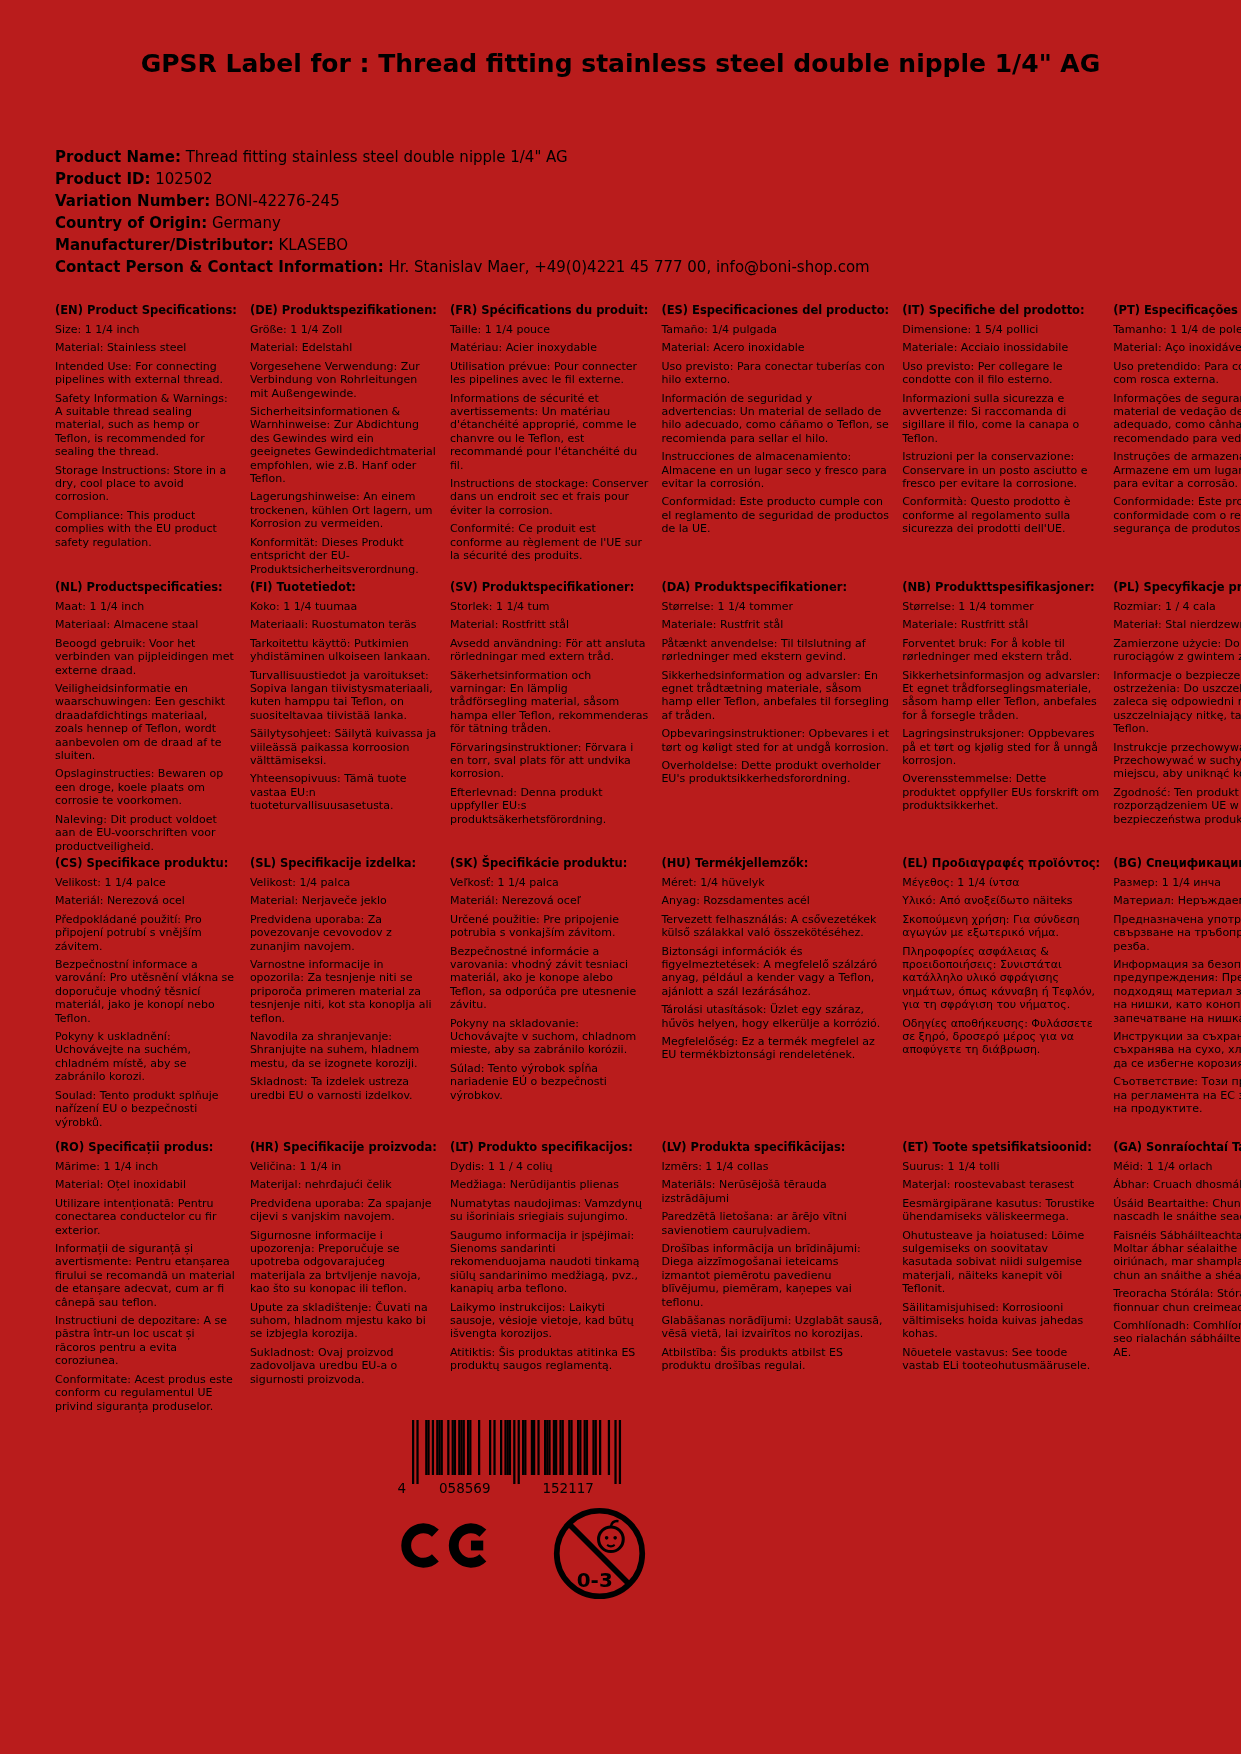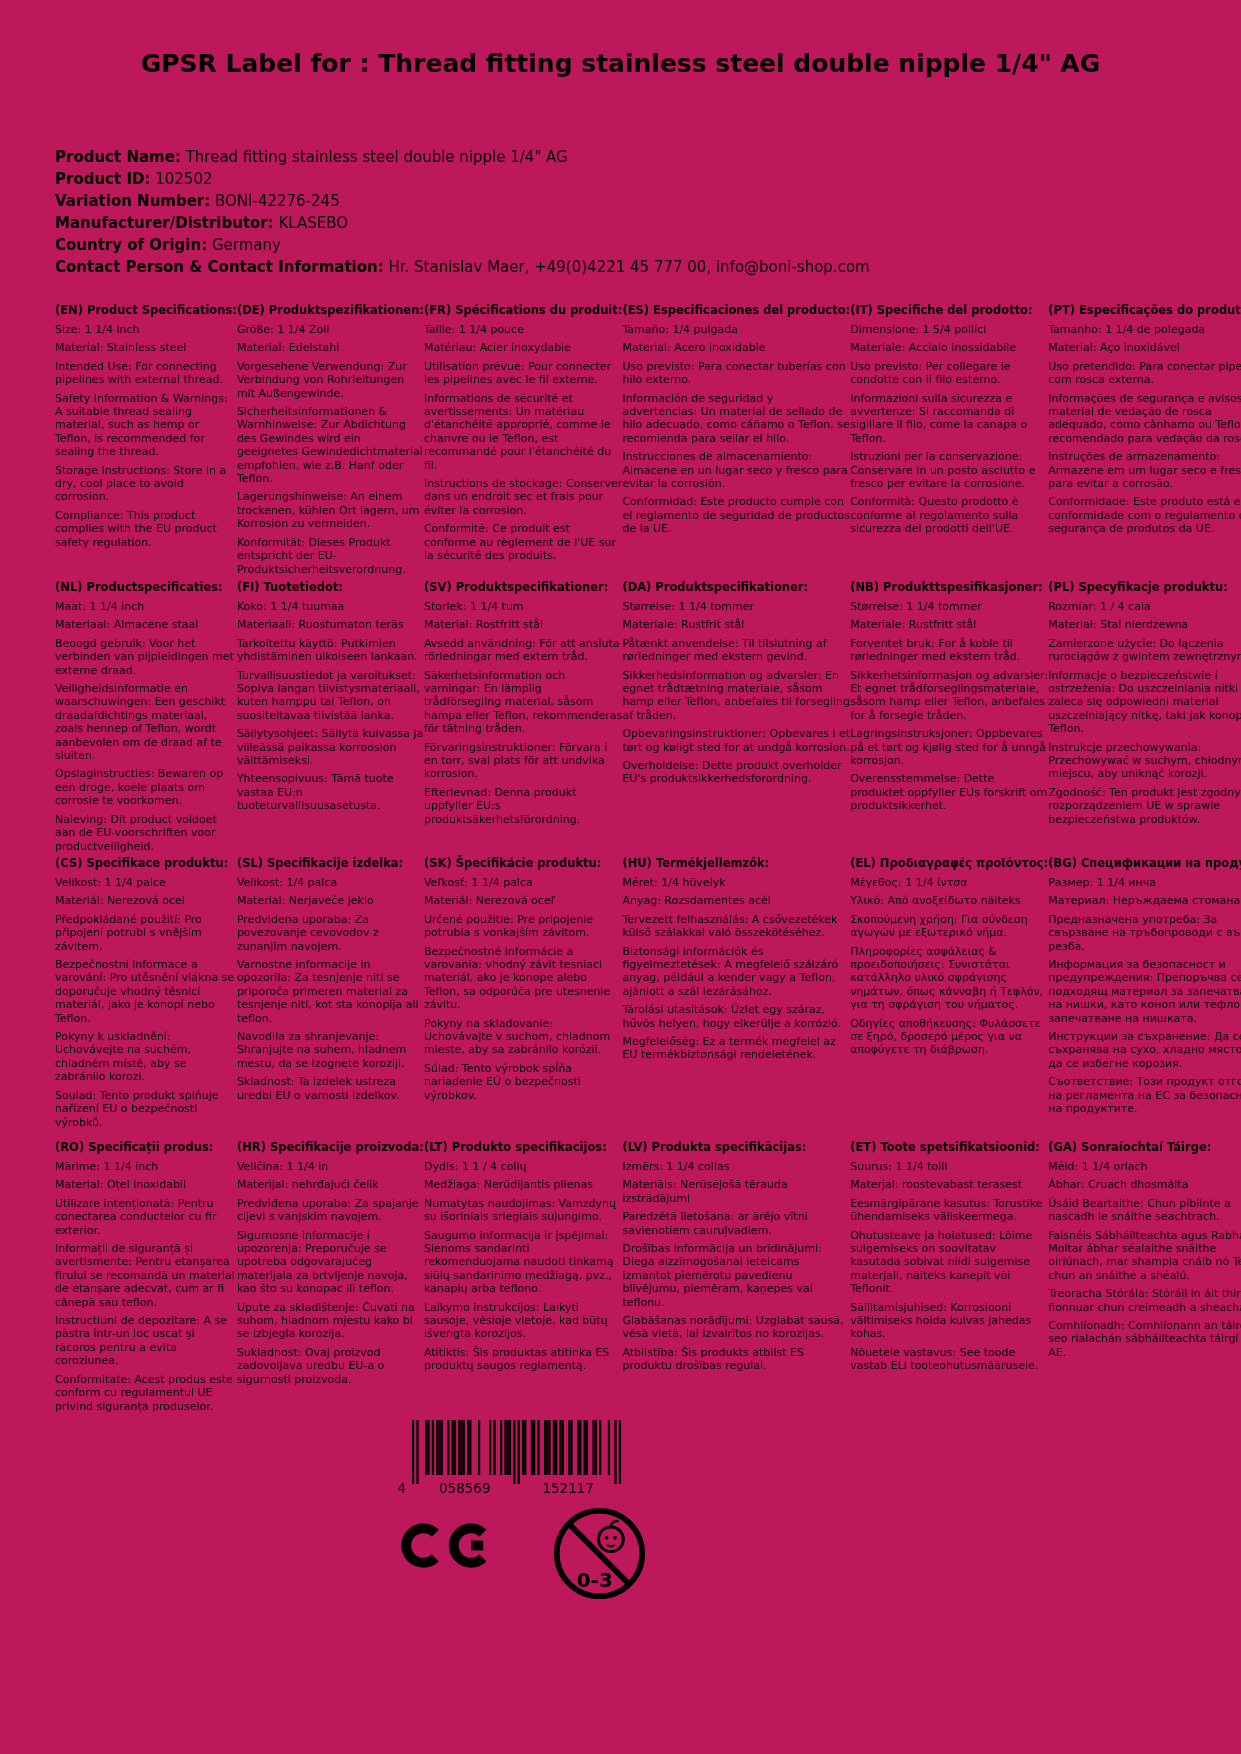--- a/index.html
+++ b/index.html
@@ -1,45 +1,45 @@
 <!DOCTYPE html>
 <html><head>
 <meta charset="utf-8">
 <style>
   html,body{margin:0;padding:0;background:#fff;}
-  .page{position:relative;width:1241px;height:1754px;background:#be185d;color:#000;
+  .page{position:relative;width:1241px;height:1754px;background:#b91c1c;color:#000;
         font-family:"DejaVu Sans","Liberation Sans",sans-serif;overflow:hidden;}
   .title{position:absolute;top:46px;left:0;width:100%;box-sizing:border-box;
          padding:0 135px;margin:0;text-align:center;font-size:25px;font-weight:bold;line-height:1.4;}
   .info{position:absolute;top:146px;left:55px;font-size:15px;line-height:22px;}
   .info-line .lbl{font-weight:bold;}
   .grid{position:absolute;top:303px;left:55px;width:1132px;display:grid;
         grid-template-columns:repeat(6,1fr);grid-template-rows:277px 276px 284px auto;
-        }
+        column-gap:13px;}
   .spec{font-size:11px;line-height:1.22;overflow:visible;}
   .spec-title{font-weight:bold;font-size:11.5px;white-space:nowrap;margin:0 0 1px 0;}
   .spec-p{margin:0 0 5px 0;overflow-wrap:break-word;}
   .spec-p.first{margin-top:6px;}
   .barcode-area{position:absolute;left:388px;top:1416px;}
   .ce-mark{position:absolute;left:398px;top:1518px;}
   .age-warning{position:absolute;left:552px;top:1506px;}
 </style>
 </head>
 <body>
 
 <div class="page">
 
   <h1 class="title">GPSR Label for : Thread fitting stainless steel double nipple 1/4" AG</h1>
 
   <div class="info" id="product-info">
       <div class="info-line"><span class="lbl">Product Name:</span><span> Thread fitting stainless steel double nipple 1/4" AG</span></div>
       <div class="info-line"><span class="lbl">Product ID:</span><span> 102502</span></div>
       <div class="info-line"><span class="lbl">Variation Number:</span><span> BONI-42276-245</span></div>
+      <div class="info-line"><span class="lbl">Country of Origin:</span><span> Germany</span></div>
       <div class="info-line"><span class="lbl">Manufacturer/Distributor:</span><span> KLASEBO</span></div>
-      <div class="info-line"><span class="lbl">Country of Origin:</span><span> Germany</span></div>
       <div class="info-line"><span class="lbl">Contact Person &amp; Contact Information:</span><span> Hr. Stanislav Maer, +49(0)4221 45 777 00, info@boni-shop.com</span></div>
     </div>
 
   <div class="grid" id="spec-grid">
       <div class="spec">
         <div class="spec-title">(EN) Product Specifications:</div>
         <p class="spec-p first">Size: 1 1/4 inch</p>
         <p class="spec-p">Material: Stainless steel</p>
         <p class="spec-p">Intended Use: For connecting pipelines with external thread.</p>
         <p class="spec-p">Safety Information &amp; Warnings: A suitable thread sealing material, such as hemp or Teflon, is recommended for sealing the thread.</p>

